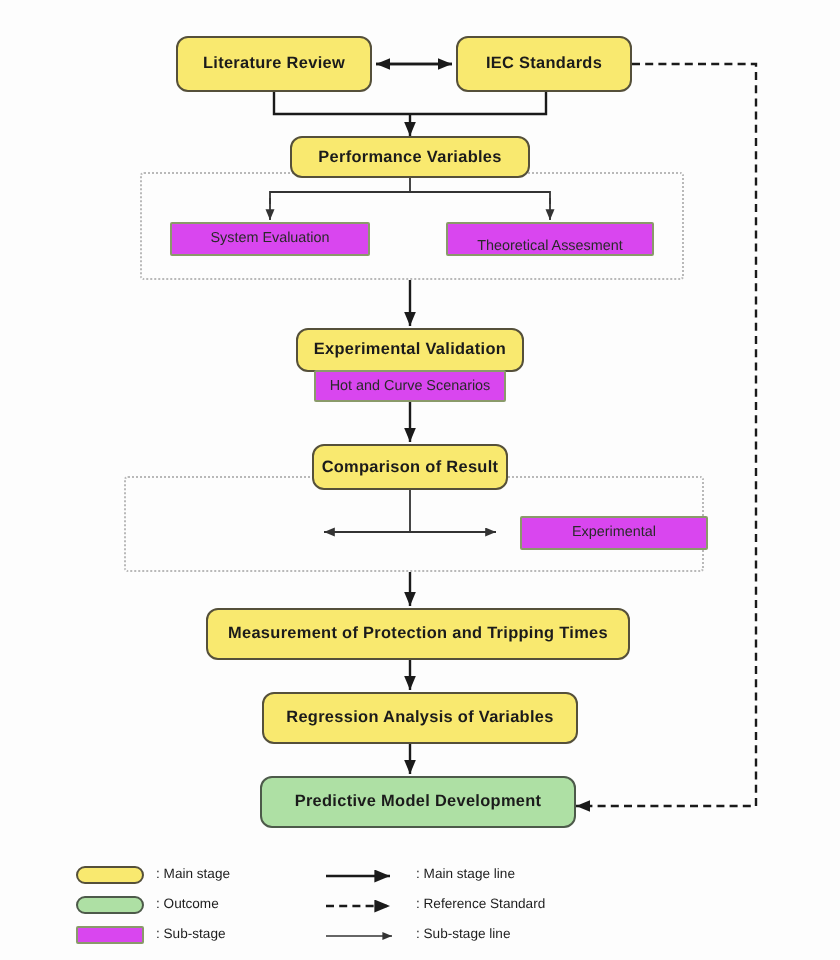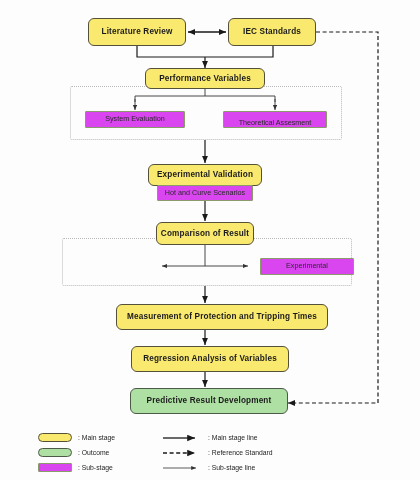--- a/index.html
+++ b/index.html
@@ -233,30 +233,30 @@
 
   <div class="node main-stage" style="left:156px; top:222px; width:98px; height:23px;">
     <span>Comparison of Result</span>
   </div>
 
 
   <div class="node sub-stage" style="left:248px; top:258px; width:94px; height:17px;margin-left:12px;">
     <span>Experimental</span>
   </div>
 
-  <div class="node main-stage" style="left:116px; top:304px; width:212px; height:26px;">
+  <div class="node main-stage" style="left:103px; top:304px; width:212px; height:26px;">
     <span>Measurement of Protection and Tripping Times</span>
   </div>
 
   <div class="node main-stage" style="left:131px; top:346px; width:158px; height:26px;">
     <span>Regression Analysis of Variables</span>
   </div>
 
   <div class="node outcome" style="left:130px; top:388px; width:158px; height:26px;">
-    <span>Predictive Result Development</span>
+    <span>Predictive Model Development</span>
   </div>
 
   <div id="legend">
 
     <div class="legend-col-swatch">
 
       <div class="legend-row">
         <div class="swatch main-stage"></div>
         <div class="legend-label">: Main stage</div>
       </div>

